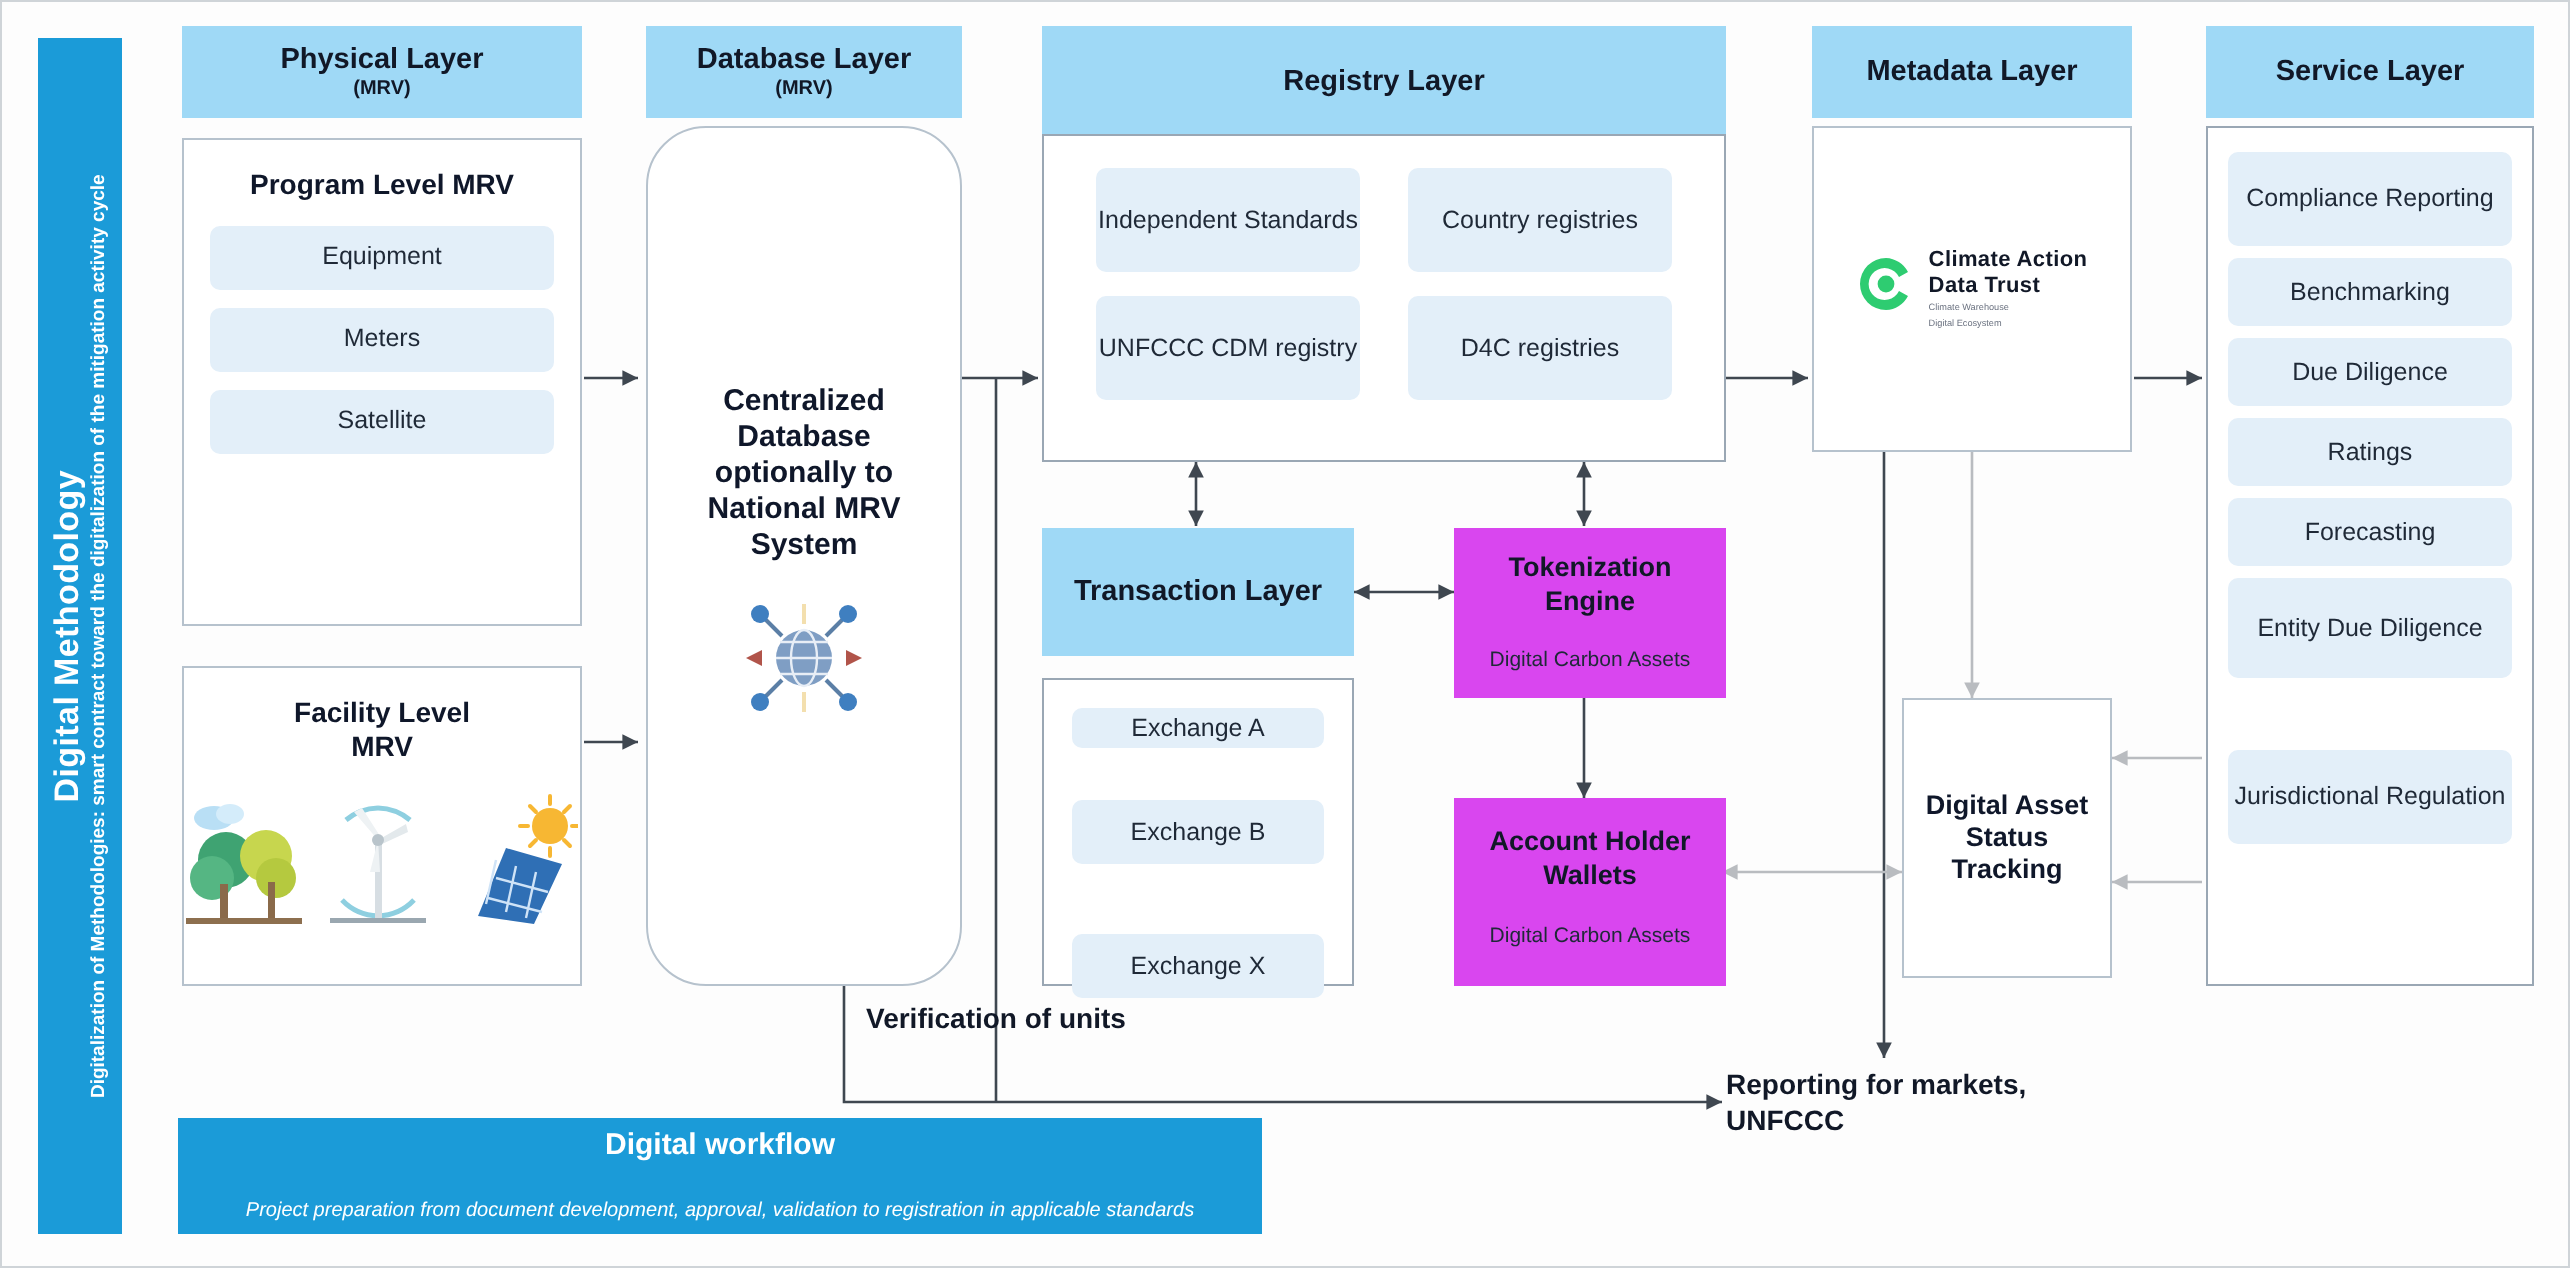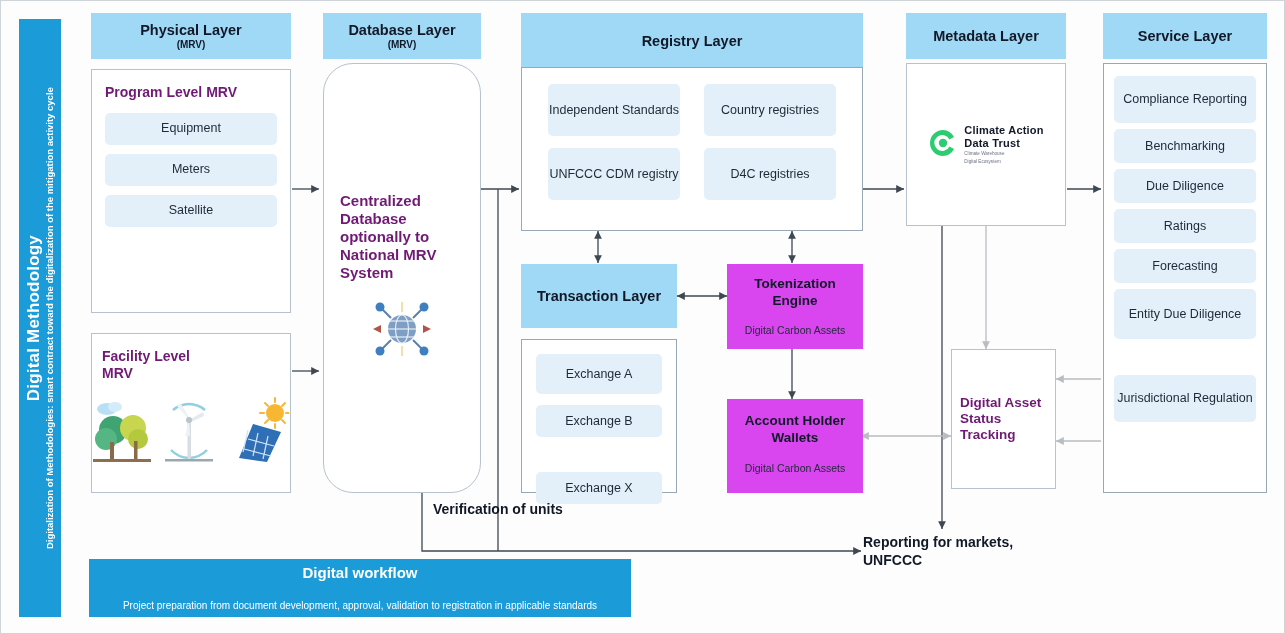--- a/index.html
+++ b/index.html
@@ -49,22 +49,22 @@
   .hdr-sub { font-size: 10px; font-weight: bold; margin-top: 1px; }
 
   
   .panel {
     background: #ffffff;
     border: 1px solid #9aa7b4;
   }
   .panel.thin { border: 1px solid #b6c2cd; }
 
   .panel-title {
-    font-size: 14px; font-weight: bold; color: #701a75;
-    text-align: left; line-height: 1.2;
+    font-size: 14px; font-weight: bold; color: #0f172a;
+    text-align: center; line-height: 1.2;
   }
 
   
   .pill {
     background: #e3eff9;
     border-radius: 5px;
     display: flex; align-items: center; justify-content: center;
     text-align: center;
     font-size: 12.5px; color: #1f2937; line-height: 1.2;
   }
@@ -93,21 +93,21 @@
     font-size: 14px; font-weight: bold; color: #111827; line-height: 1.25;
   }
 
   
   .workflow {
     background: #1b9bd8; color: #ffffff;
     display: flex; flex-direction: column;
     align-items: center; justify-content: center; text-align: center;
   }
   .wf-title { font-size: 15px; font-weight: bold; }
-  .wf-sub { font-size: 10px; line-height: 1.35; margin-top: 18px; padding: 0 10px;}
+  .wf-sub { font-size: 10px; line-height: 1.35; margin-top: 18px; padding: 0 10px; font-style: italic;}
 
   
   .cadt { display: flex; align-items: center; gap: 6px; }
   .cadt-text { line-height: 1.1; }
   .cadt-name { font-size: 11px; font-weight: bold; color: #111827; letter-spacing: .2px;}
   .cadt-tag { font-size: 4.6px; color: #6b7280; margin-top: 2px; line-height: 1.3;}
   .icon-row { display: flex; align-items: flex-end; justify-content: center; gap: 8px; }
 </style>
 </head>
 <body>
@@ -292,21 +292,21 @@
       <div class="pill" style="height:52px;">Independent Standards</div>
       <div class="pill" style="height:52px;">Country registries</div>
       <div class="pill" style="height:52px;">UNFCCC CDM registry</div>
       <div class="pill" style="height:52px;">D4C registries</div>
     </div>
   </div>
 
   <div class="node blue-box" style="left:520px; top:263px; width:156px; height:64px;">Transaction Layer</div>
 
   <div class="node panel" style="left:520px; top:338px; width:156px; height:154px; padding:14px 14px;">
-    <div class="pill" style="height:40px; margin-bottom:11px;">Exchange A</div>
+    <div class="pill" style="height:20px; margin-bottom:26px;">Exchange A</div>
     <div class="pill" style="height:32px; margin-bottom:11px;">Exchange B</div>
     <div class="pill" style="height:32px;margin-top:35px;">Exchange X</div>
   </div>
 
   <div class="node gray-box" style="left:726px; top:263px; width:136px; height:85px; padding:12px 8px;">
     <div class="gray-title">Tokenization Engine</div>
     <div class="gray-sub" style="margin-top:14px;">Digital Carbon Assets</div>
   </div>
 
   <div class="node gray-box" style="left:726px; top:398px; width:136px; height:94px; padding:14px 8px;">

